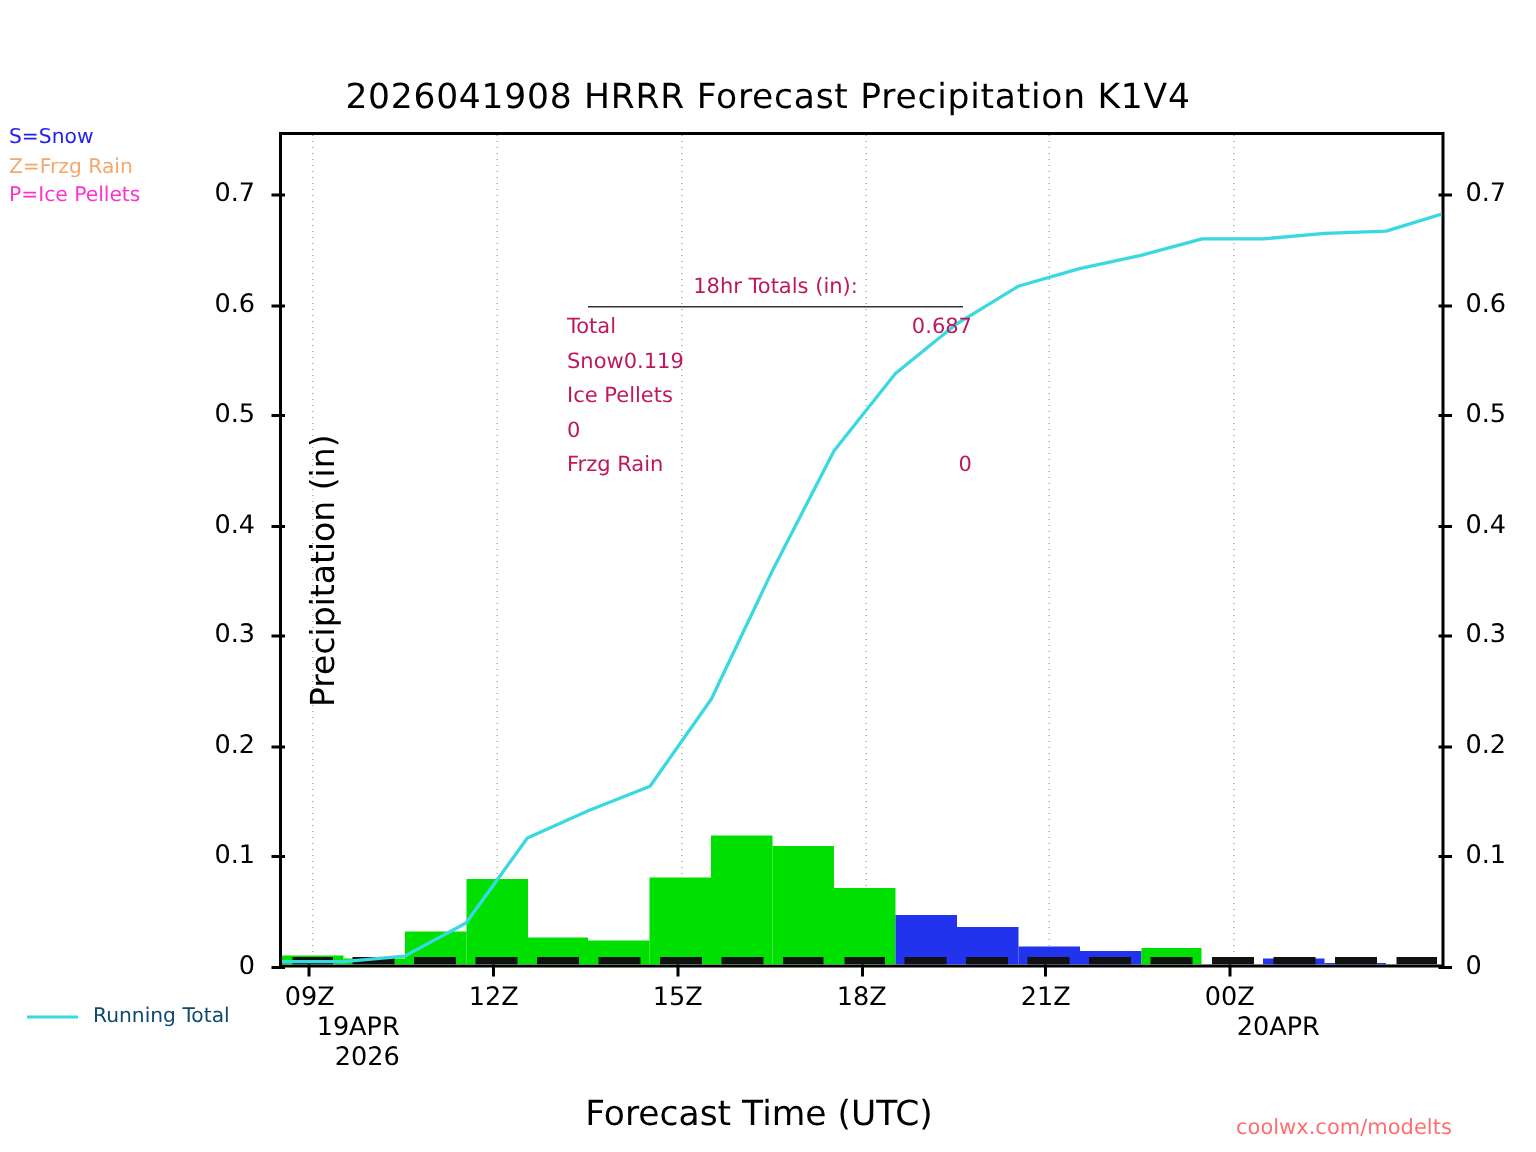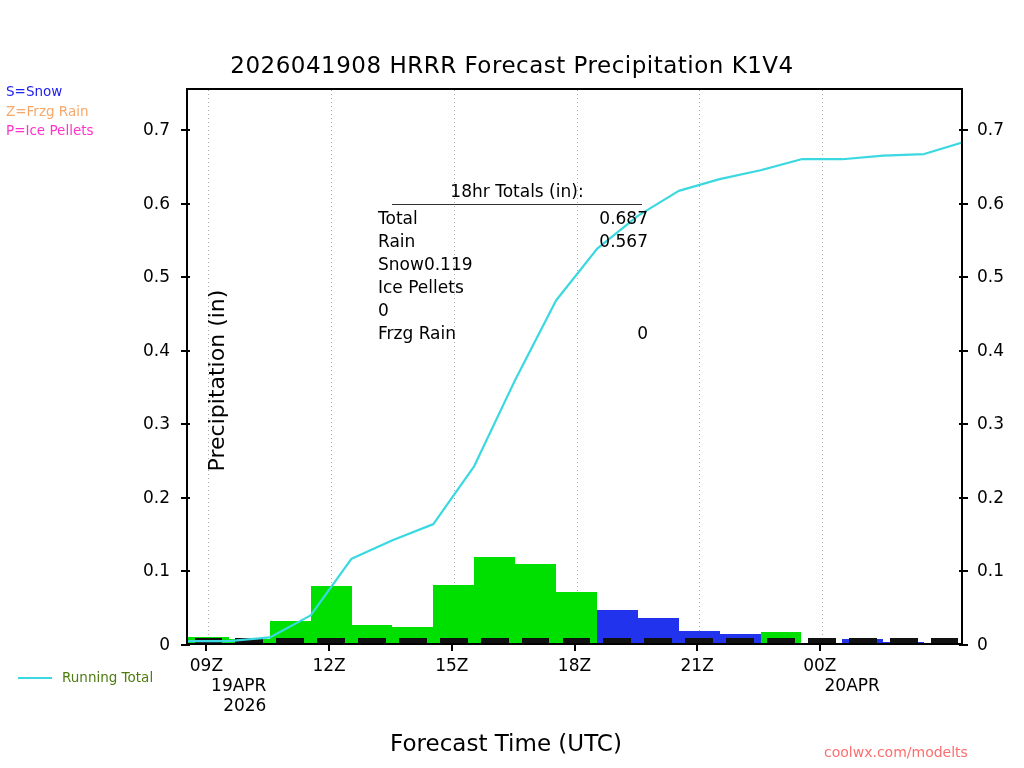--- a/index.html
+++ b/index.html
@@ -63,21 +63,21 @@
   .xaxis-title{
     position:absolute;left:186px;top:730px;width:640px;text-align:center;
     font-size:23px;color:#000;
   }
 
   
   .key{position:absolute;left:14px;top:668px;width:190px;}
   .key-row{position:relative;height:34px;}
   .key-line{position:absolute;left:4px;top:9px;width:34px;height:2px;background:#3ad8e0;}
   .key-swatch{position:absolute;left:18px;top:0px;width:11px;height:26px;background:#111;}
-  .key-text{position:absolute;left:48px;top:1px;font-size:13.5px;color:#4d7c0f;text-align:right;}
+  .key-text{position:absolute;left:48px;top:1px;font-size:13.5px;color:#0c4a6e;text-align:right;}
 
   .credit{position:absolute;left:824px;top:744px;font-size:14px;color:#ff6e6e;}
 </style>
 </head>
 <body>
 
 <div id="root">
 
   <div class="chart-title">2026041908 HRRR Forecast Precipitation K1V4</div>
 
@@ -131,24 +131,23 @@
         <div class="conv" style="left: 619.964px; width: 27.8084px;"></div>
         <div class="conv" style="left: 660.859px; width: 27.8084px;"></div>
         <div class="conv" style="left: 701.754px; width: 27.8084px;"></div>
         <div class="conv" style="left: 742.648px; width: 27.8084px;"></div>
         <svg class="rt-svg" viewBox="0 0 777 557">
           <polyline points="0,551.1142857142858 40.89473684210526,551.1142857142858 81.78947368421052,547.4357142857143 122.68421052631578,525.3642857142858 163.57894736842104,468.7142857142857 204.4736842105263,450.32142857142856 245.36842105263156,434.13571428571424 286.2631578947368,376.01428571428573 327.1578947368421,289.93571428571425 368.05263157894734,210.4785714285714 408.9473684210526,158.97857142857134 449.84210526315786,125.87142857142857 490.7368421052631,100.85714285714283 531.6315789473683,89.08571428571423 572.5263157894736,80.25714285714281 613.421052631579,69.22142857142848 654.3157894736842,69.22142857142848 695.2105263157894,65.54285714285709 736.1052631578947,64.0714285714285 777,51.56428571428563" fill="none" stroke="#3ad8e0" stroke-width="2.2" stroke-linejoin="round"></polyline>
         </svg>
       </div>
 
     <div class="yaxis-title">Precipitation (in)</div>
-  <div style="position: absolute; left: 190px; top: 90px; width: 270px; font-size: 17px; color: #000000; line-height: 23px; z-index: 5;">
+  <div style="position: absolute; left: 190px; top: 90px; width: 270px; font-size: 14px; color: #be185d; line-height: 23px; z-index: 5;">
         <div style="text-align:center;border-bottom:1.5px solid #333;padding-bottom:1px;margin:0 6px 2px 14px;white-space:pre;">18hr Totals (in):</div>
         <div style="display:flex;justify-content:space-between;white-space:pre;"><span>Total</span><span>0.687</span></div>
-        <div style="display:flex;justify-content:space-between;white-space:pre;"><span>Rain</span><span>0.567</span></div>
         <div style="display:flex;justify-content:flex-start;white-space:pre;"><span>Snow</span><span>0.119</span></div>
         <div style="display:flex;justify-content:space-between;white-space:pre;flex-direction:column;"><span>Ice Pellets</span><span>0</span></div>
         <div style="display:flex;justify-content:space-between;white-space:pre;"><span>Frzg Rain</span><span>0</span></div>
       </div>
     </div>
 
   <div id="decor">
       <div class="ytick" style="left: 181px; top: 644px;"></div>
       <div class="ytick" style="left: 959px; top: 644px;"></div>
       <div class="ylabel-l" style="left: 110px; top: 634px;">0</div>

